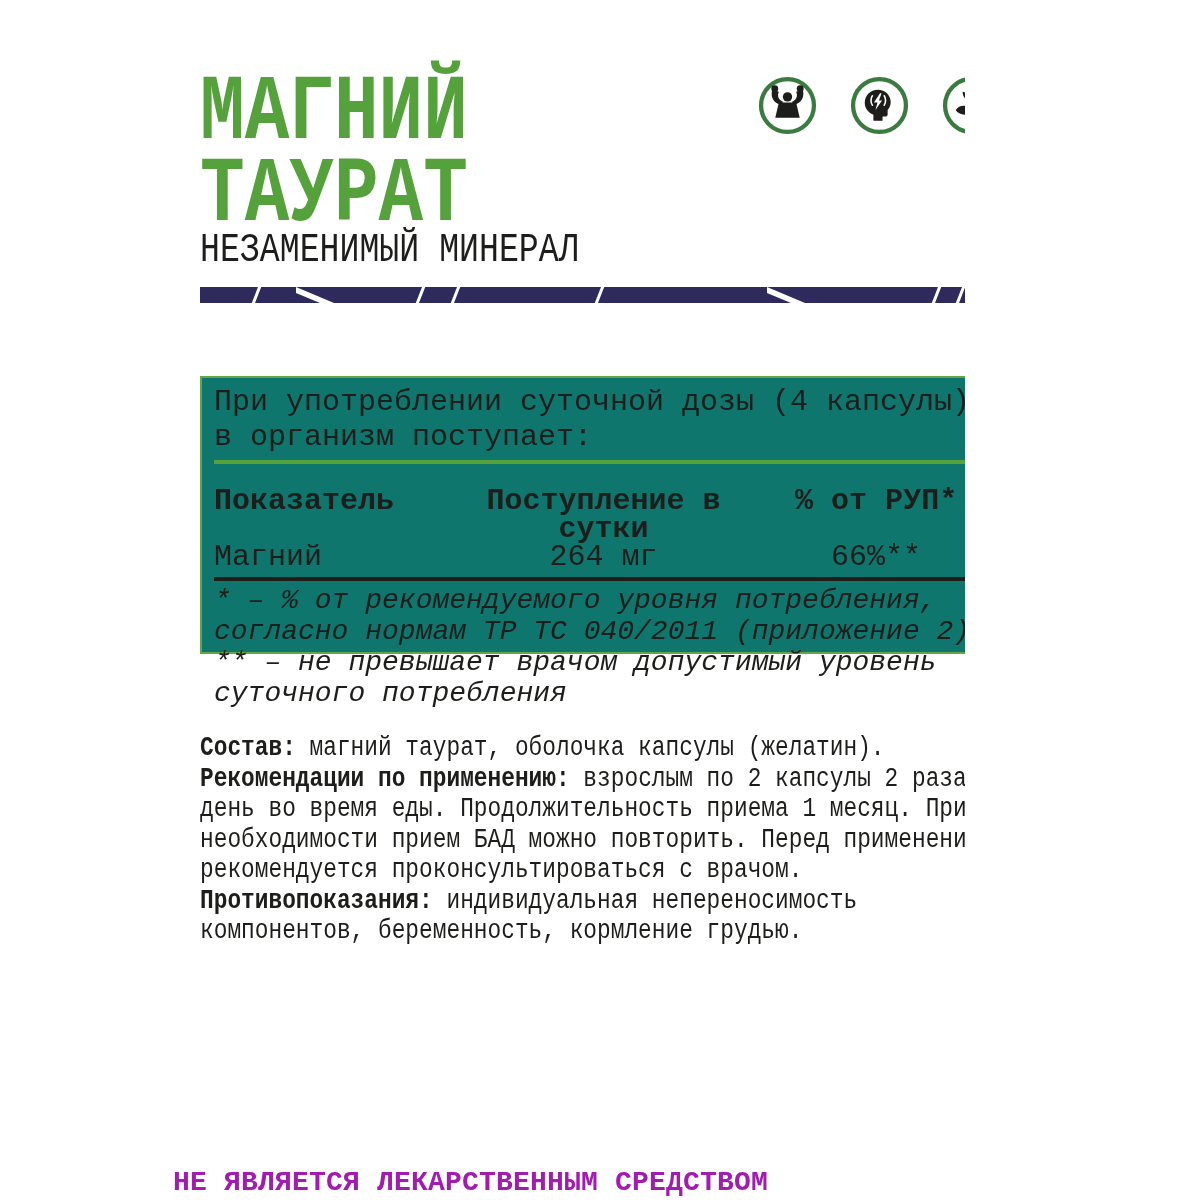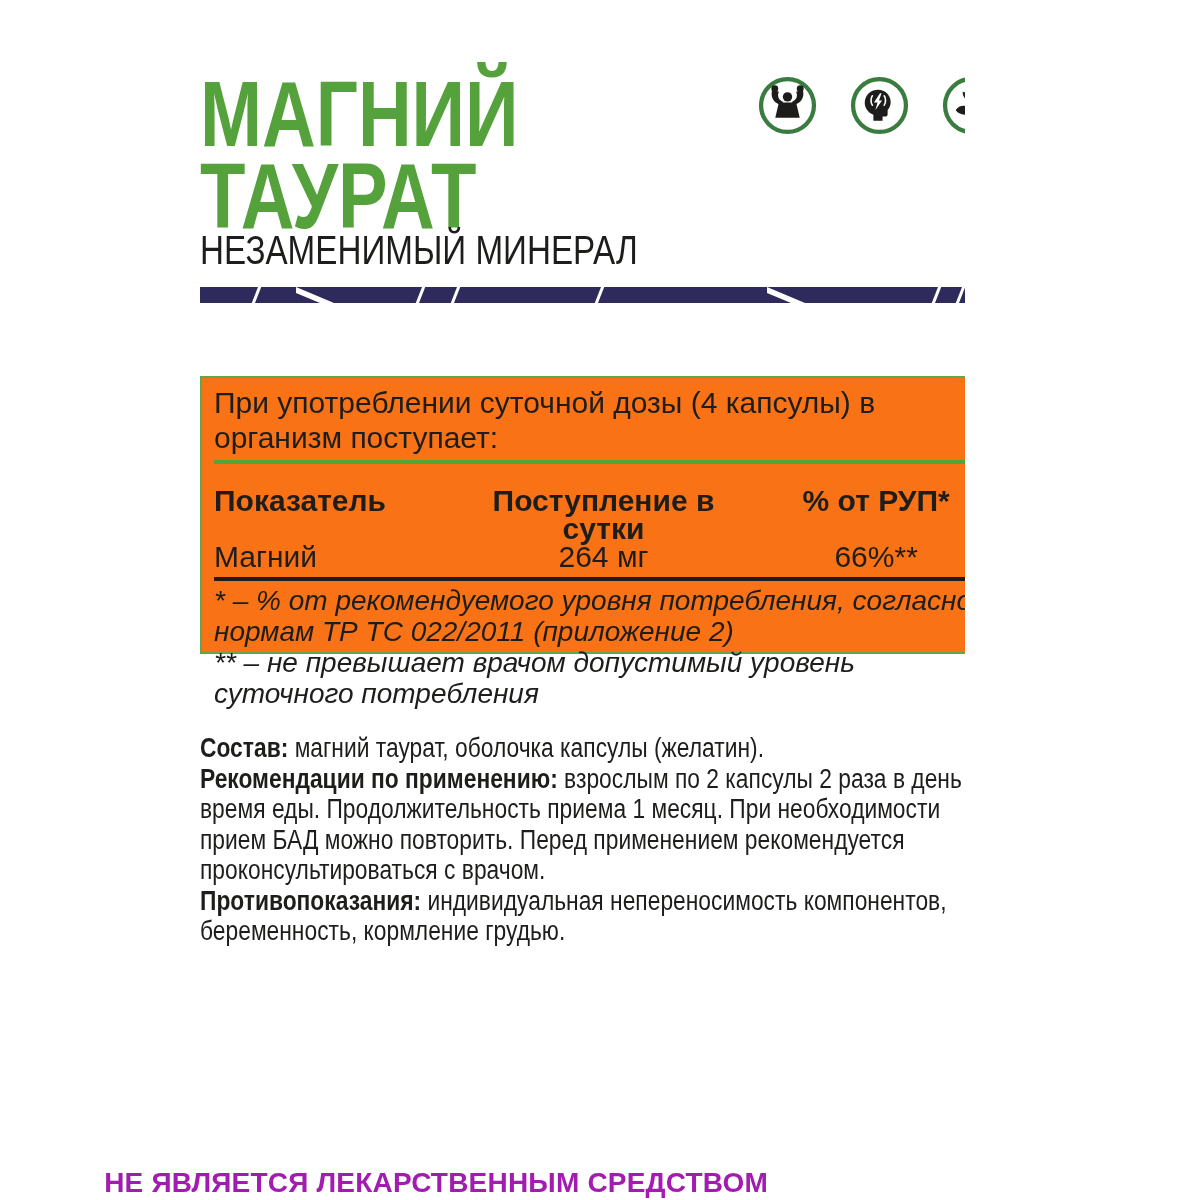--- a/index.html
+++ b/index.html
@@ -1,19 +1,19 @@
 <!DOCTYPE html>
 <html><head>
 <meta charset="utf-8">
 <style>
   * { margin:0; padding:0; box-sizing:border-box; }
   html,body { background:#ffffff; }
   .page {
     position:relative; width:965px; height:1200px; background:#ffffff;
-    font-family:Liberation Sans, sans-serif; color:#1d1d1b; overflow:hidden;
+    font-family:Liberation Mono, monospace; color:#1d1d1b; overflow:hidden;
   }
   
   .title {
     position:absolute; left:200px; top:73px;
     font-size:93px; line-height:82px; font-weight:bold; color:#55a23c;
     transform:scaleX(0.80); transform-origin:left top; white-space:nowrap;
     letter-spacing:0px;
   }
   .subtitle {
     position:absolute; left:200px; top:230px;
@@ -21,21 +21,21 @@
     transform:scaleX(0.81); transform-origin:left top; white-space:nowrap;
   }
   
   .icons { position:absolute; left:758px; top:76px; display:flex; gap:33px; }
   .icon-circle { width:59px; height:59px; }
   
   .brush-bar { position:absolute; left:200px; top:287px; width:803px; height:16px; }
   
   .dose-box {
     position:absolute; left:200px; top:376px; width:807px; height:278px;
-    border:2.5px solid #63a64a; padding:7px 12px 0 12px; background:#f97316;
+    border:2.5px solid #63a64a; padding:7px 12px 0 12px; background:#0f766e;
   }
   .dose-intro { font-size:30px; line-height:35px; color:#1d1d1b; }
   .green-rule { height:4px; background:#55a23c; margin-top:5px; }
   .dose-table { margin-top:19px; }
   .dose-row { display:grid; grid-template-columns:30% 40% 30%; line-height:28px; font-size:30px; }
   .dose-row .c1 { text-align:left; }
   .dose-row .c2 { text-align:center; }
   .dose-row .c3 { text-align:center; }
   .dose-row.head { font-weight:bold; padding-top:4px; }
   .black-rule { height:4px; background:#1d1d1b; margin-top:6px; }
@@ -116,21 +116,21 @@
         <div class="c3">% от РУП*</div>
       </div>
       <div class="dose-row">
         <div class="c1">Магний</div>
         <div class="c2">264 мг</div>
         <div class="c3">66%**</div>
       </div>
     </div>
     <div class="black-rule"></div>
     <div class="footnotes">
-      <div>* – % от рекомендуемого уровня потребления, согласно нормам ТР ТС 022/2011 (приложение 2)</div>
+      <div>* – % от рекомендуемого уровня потребления, согласно нормам ТР ТС 040/2011 (приложение 2)</div>
       <div>** – не превышает врачом допустимый уровень суточного потребления</div>
     </div>
   </div>
 
   <div class="details">
     <p><b>Состав:</b> <span>магний таурат, оболочка капсулы (желатин).</span></p>
     <p><b>Рекомендации по применению:</b> <span>взрослым по 2 капсулы 2 раза в день во время еды. Продолжительность приема 1 месяц. При необходимости прием БАД можно повторить. Перед применением рекомендуется проконсультироваться с врачом.</span></p>
     <p><b>Противопоказания:</b> <span>индивидуальная непереносимость компонентов, беременность, кормление грудью.</span></p>
   </div>
 

